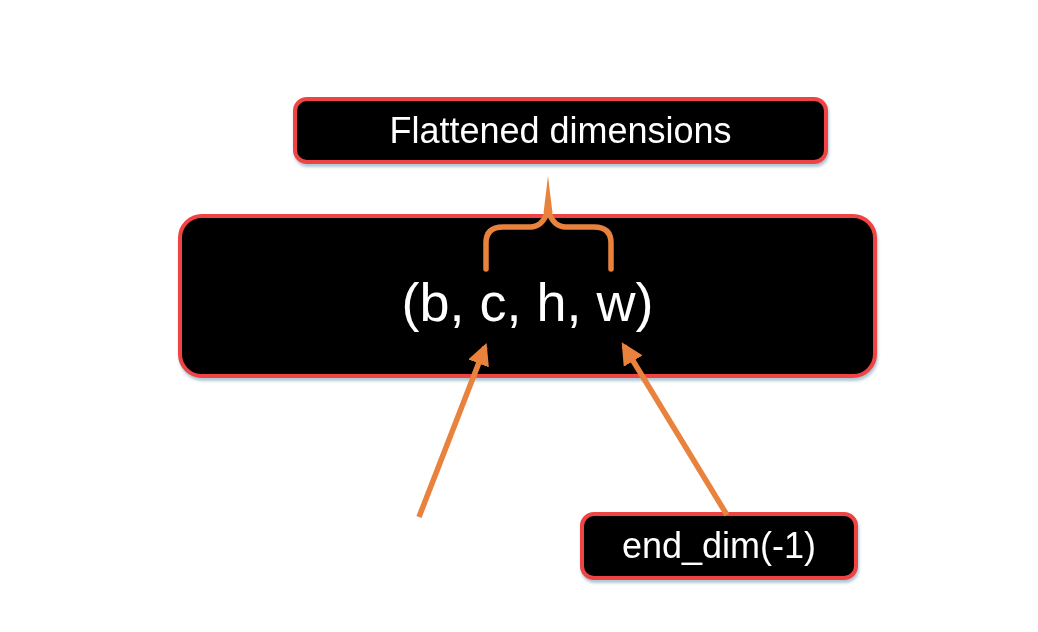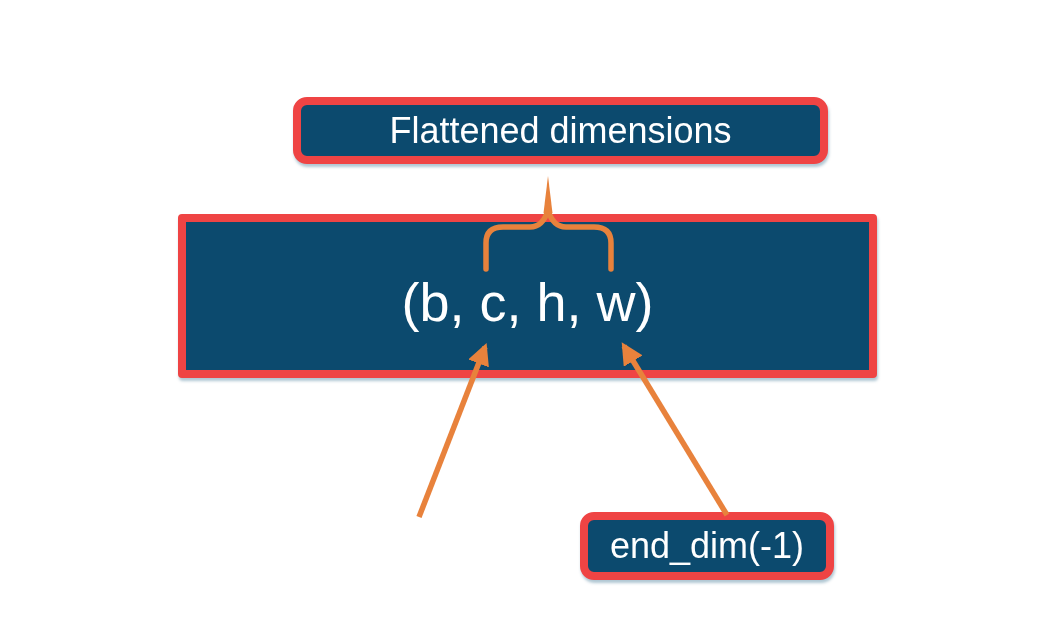--- a/index.html
+++ b/index.html
@@ -11,51 +11,51 @@
   .canvas {
     position: relative;
     width: 1038px;
     height: 632px;
     background: #ffffff;
     overflow: hidden;
   }
   .node {
     position: absolute;
     box-sizing: border-box;
-    background: #0c4a6e;
-    border: 8px solid #ef4444;
+    background: #000000;
+    border: 4px solid #ef4444;
     color: #ffffff;
     display: flex;
     align-items: center;
     justify-content: center;
     box-shadow: 1px 3px 3px rgba(30, 94, 128, 0.35);
     white-space: nowrap;
   }
   .node-flattened {
     left: 293px; top: 97px;
     width: 535px; height: 67px;
     border-radius: 14px;
     font-size: 36px;
   }
   .node-tensor {
     left: 178px; top: 214px;
     width: 699px; height: 164px;
-    border-radius: 4px;
+    border-radius: 24px;
     font-size: 54px;
     padding-top: 12px;
   }
   .node-start-dim {
     left: 267px; top: 514px;
     width: 296px; height: 64px;
     border-radius: 14px;
     font-size: 36px;
   }
   .node-end-dim {
     left: 580px; top: 512px;
-    width: 254px; height: 68px;
+    width: 278px; height: 68px;
     border-radius: 14px;
     font-size: 36px;
   }
   .overlay {
     position: absolute;
     left: 0; top: 0;
     width: 1038px;
     height: 632px;
     pointer-events: none;
   }

